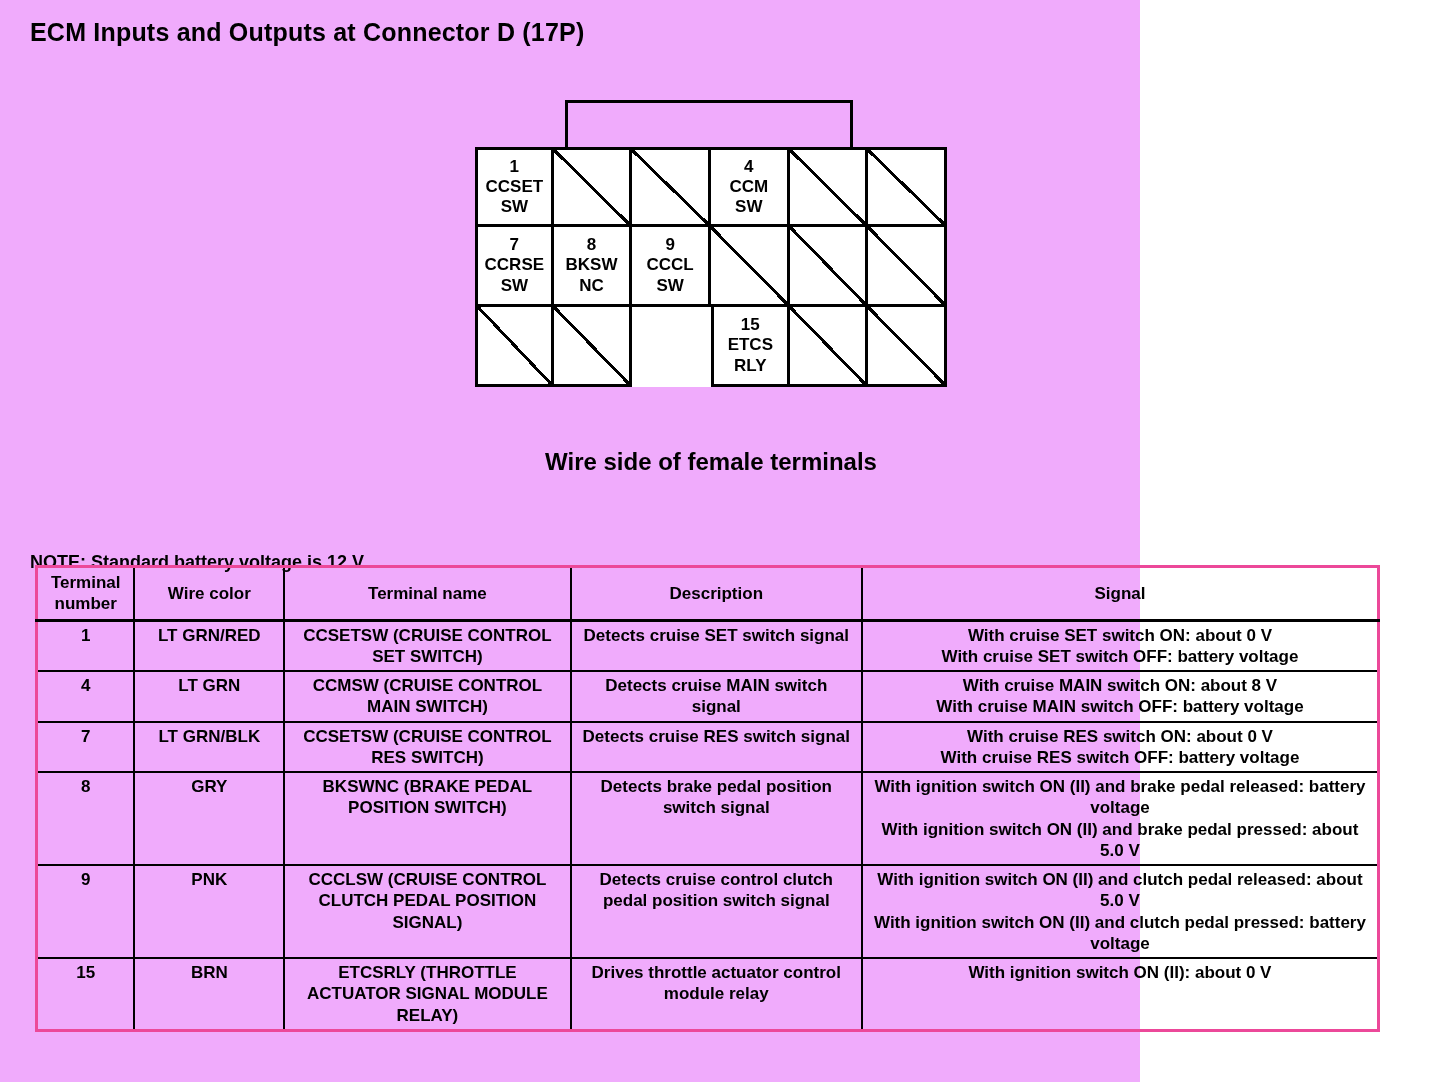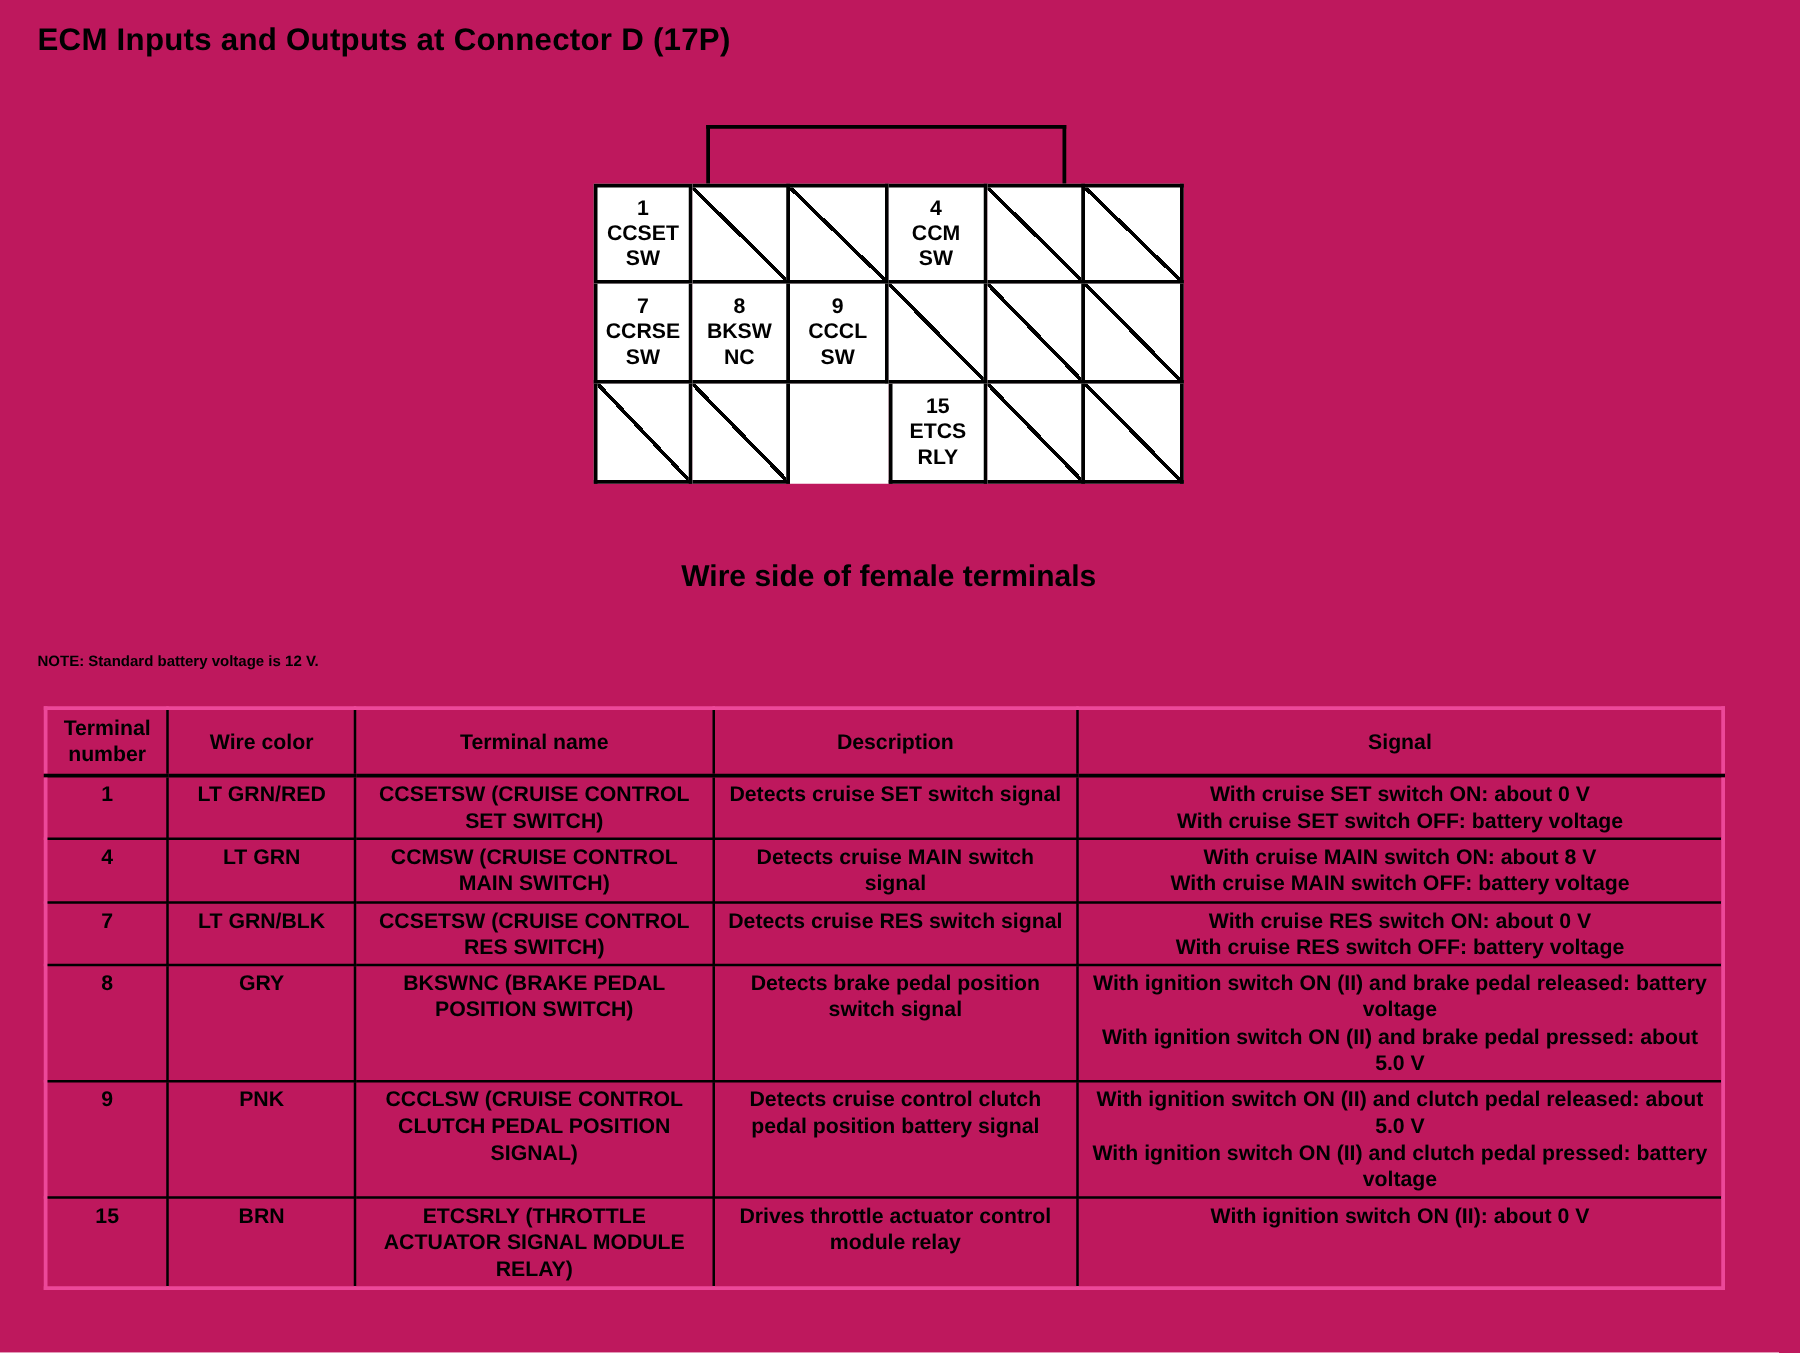--- a/index.html
+++ b/index.html
@@ -1,21 +1,21 @@
 <!DOCTYPE html>
 <html><head>
 <meta charset="utf-8">
 <style>
   * { box-sizing: border-box; margin: 0; padding: 0; }
   html, body { background: #ffffff; }
   .page {
     position: relative;
-    width: 1440px;
+    width: 1140px;
     height: 1082px;
-    background: #be185d;
+    background: #f0abfc;
     color: #000;
     font-family: "Liberation Sans", sans-serif;
   }
 
   
   .page-title {
     position: absolute;
     left: 30px;
     top: 18px;
     font-size: 25px;
@@ -76,22 +76,22 @@
     width: 472px;
     text-align: center;
     font-size: 24px;
     font-weight: bold;
   }
 
   
   .note {
     position: absolute;
     left: 30px;
-    top: 522px;
-    font-size: 12px;
+    top: 552px;
+    font-size: 18px;
     font-weight: bold;
   }
 
   
   table.terminals {
     position: absolute;
     left: 35px;
     top: 565px;
     width: 1345px;
     border-collapse: collapse;
@@ -213,21 +213,21 @@
         <td class="c-wire">GRY</td>
         <td class="c-name">BKSWNC (BRAKE PEDAL POSITION SWITCH)</td>
         <td class="c-desc">Detects brake pedal position switch signal</td>
         <td class="c-sig">With ignition switch ON (II) and brake pedal released: battery voltage
 With ignition switch ON (II) and brake pedal pressed: about 5.0 V</td>
       </tr>
       <tr>
         <td class="c-num">9</td>
         <td class="c-wire">PNK</td>
         <td class="c-name">CCCLSW (CRUISE CONTROL CLUTCH PEDAL POSITION SIGNAL)</td>
-        <td class="c-desc">Detects cruise control clutch pedal position battery signal</td>
+        <td class="c-desc">Detects cruise control clutch pedal position switch signal</td>
         <td class="c-sig">With ignition switch ON (II) and clutch pedal released: about 5.0 V
 With ignition switch ON (II) and clutch pedal pressed: battery voltage</td>
       </tr>
       <tr>
         <td class="c-num">15</td>
         <td class="c-wire">BRN</td>
         <td class="c-name">ETCSRLY (THROTTLE ACTUATOR SIGNAL MODULE RELAY)</td>
         <td class="c-desc">Drives throttle actuator control module relay</td>
         <td class="c-sig">With ignition switch ON (II): about 0 V</td>
       </tr>

